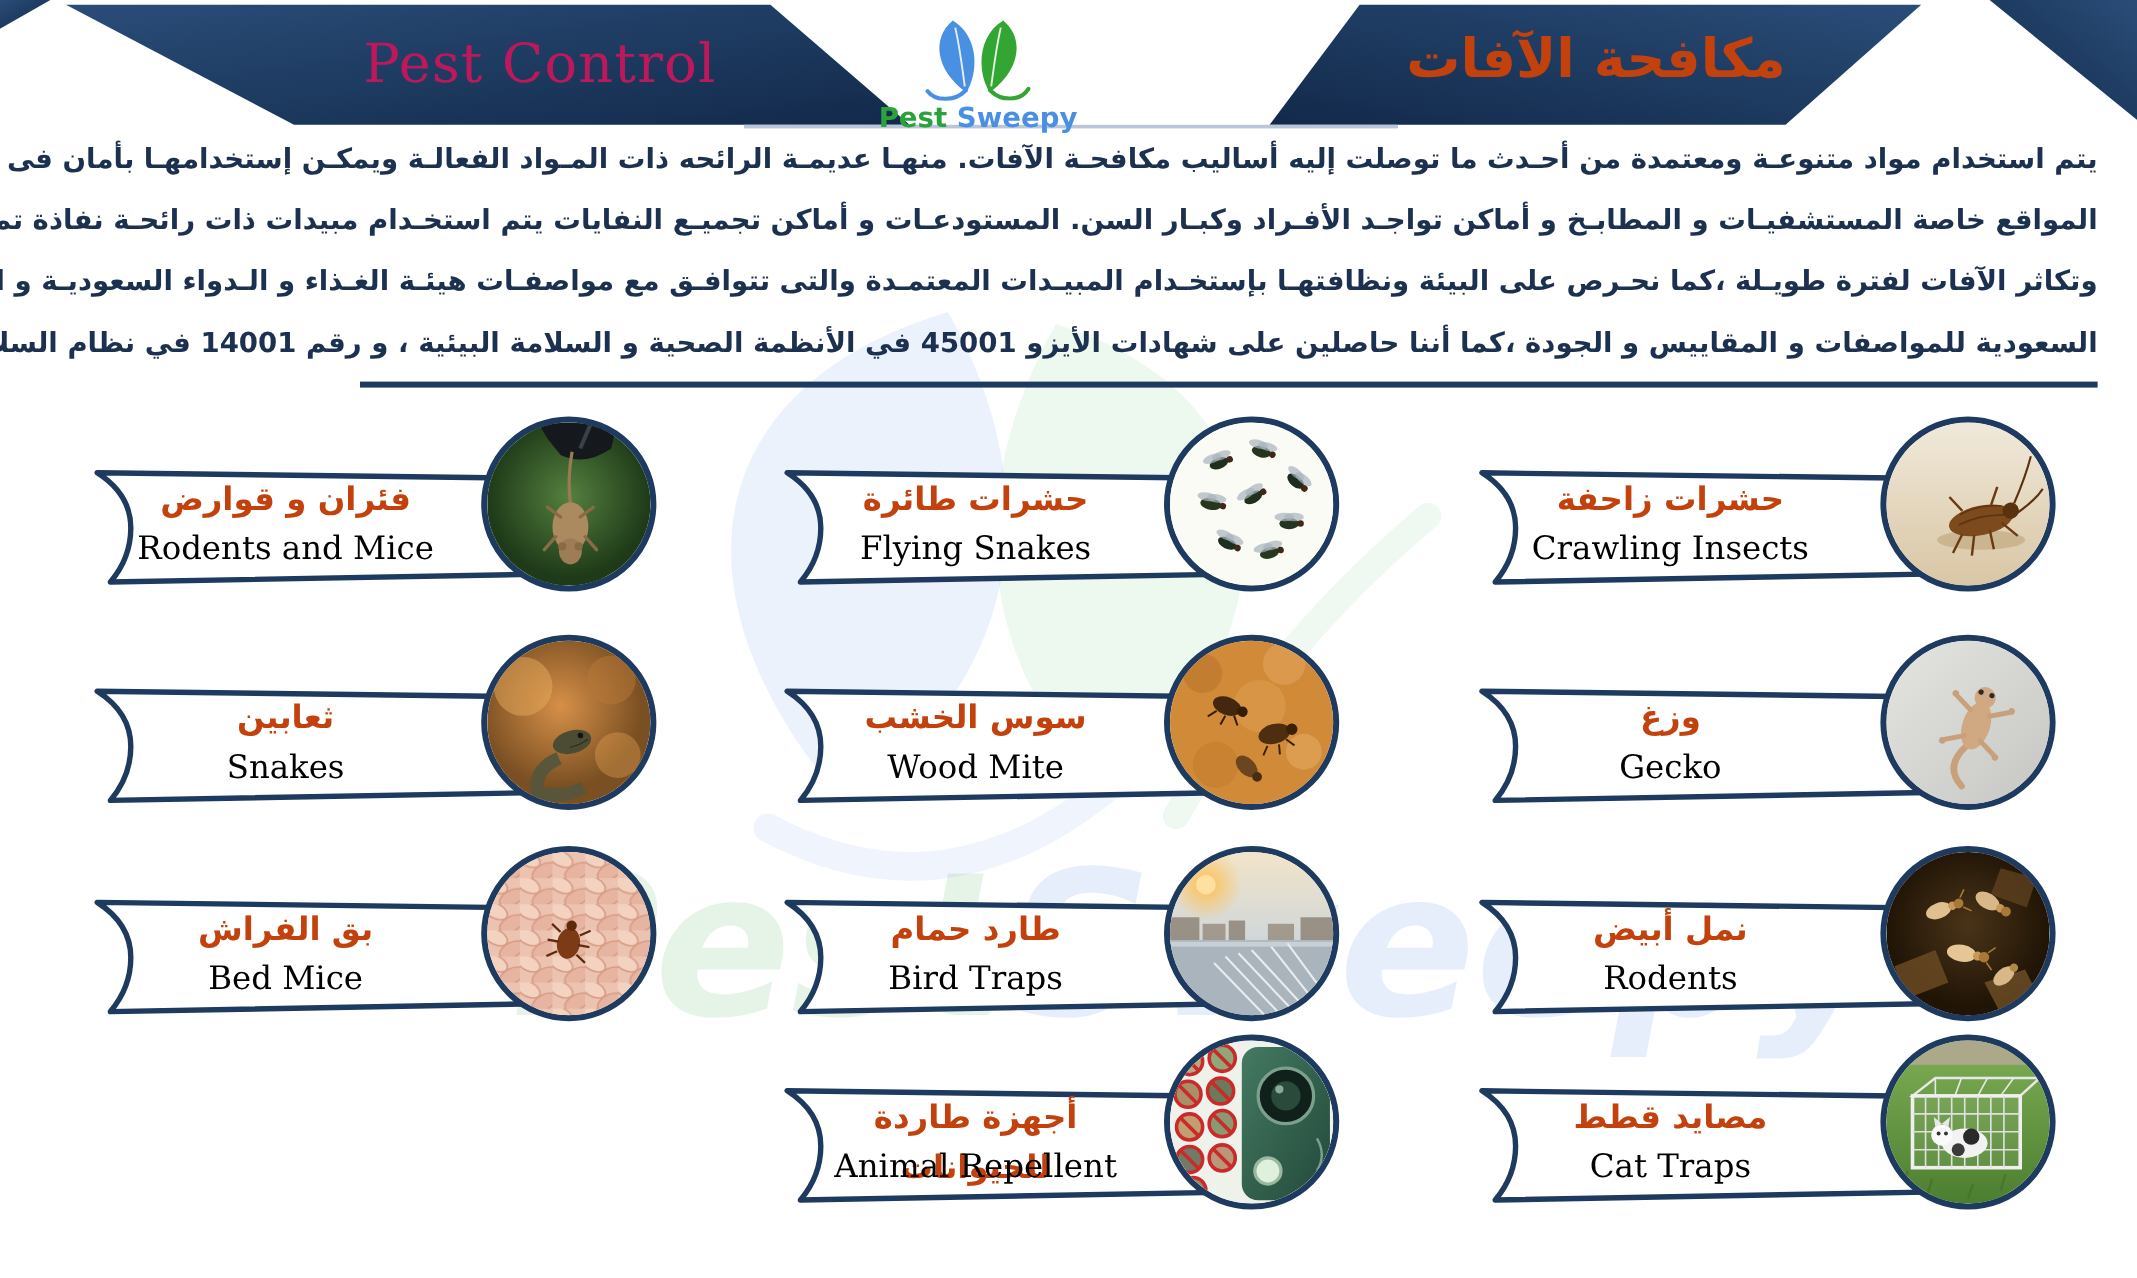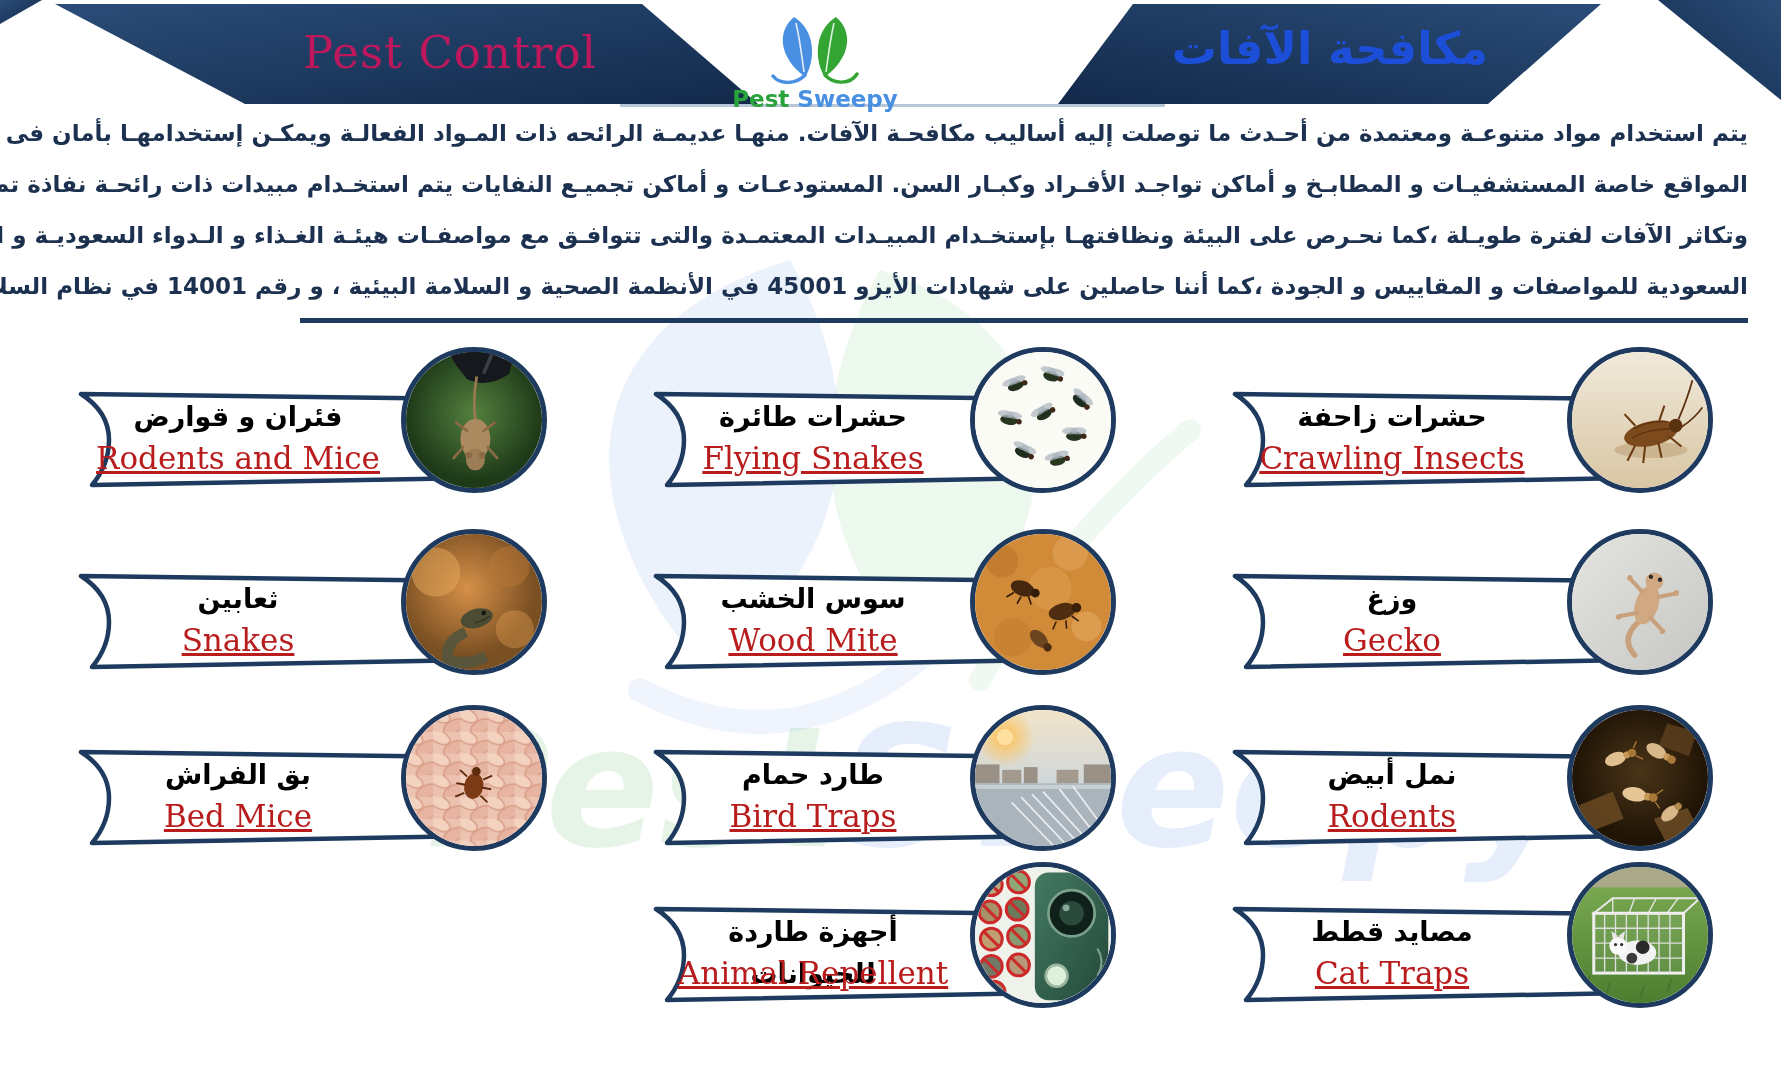--- a/index.html
+++ b/index.html
@@ -3,21 +3,21 @@
 <meta charset="utf-8">
 <style>
   html,body{margin:0;padding:0;background:#ffffff;}
   #page{position:relative;width:1781px;height:1065px;overflow:hidden;background:#ffffff;
         font-family:"DejaVu Sans",sans-serif;}
   
   #header-svg{position:absolute;left:0;top:0;}
   .hdr-title-en{position:absolute;left:180px;top:26px;width:540px;text-align:center;
       color:#be185d;font-family:"DejaVu Serif",serif;font-size:45px;letter-spacing:1px;}
   .hdr-title-ar{position:absolute;left:1070px;top:22px;width:520px;text-align:center;direction:rtl;
-      color:#1d4ed8;font-family:"DejaVu Sans",sans-serif;font-size:45px;font-weight:700;}
+      color:#c2410c;font-family:"DejaVu Sans",sans-serif;font-size:45px;font-weight:700;}
   
   .logo{position:absolute;left:712px;top:14px;width:206px;height:96px;text-align:center;}
   .logo-text{position:absolute;left:0;top:72px;width:206px;text-align:center;
       font-weight:700;font-size:23px;font-family:"DejaVu Sans",sans-serif;}
   .logo-text .w1{color:#2ba33c;}
   .logo-text .w2{color:#4a90e2;}
   
   .intro{position:absolute;left:32px;top:108px;width:1716px;direction:rtl;
       color:#1c3150;font-weight:700;font-size:23px;font-family:"DejaVu Sans",sans-serif;}
   .intro .ln{height:51px;line-height:51px;text-align:justify;text-align-last:justify;
@@ -26,24 +26,24 @@
   .hdr-underline{position:absolute;left:620px;top:104px;width:545px;height:3px;background:#b9c6da;}
   
   .wm-text{position:absolute;left:400px;top:690px;width:1200px;text-align:center;
       font-style:italic;font-weight:700;font-size:168px;white-space:nowrap;
       font-family:"DejaVu Sans",sans-serif;pointer-events:none;}
   .wm-text .w1{color:rgba(80,175,90,0.14);}
   .wm-text .w2{color:rgba(100,150,235,0.16);}
   
   .banner{position:absolute;width:412px;height:98px;z-index:2;}
   .labels{position:absolute;width:300px;z-index:3;text-align:center;}
-  .lab-ar{height:40px;line-height:42px;direction:rtl;color:#000000;font-weight:700;font-size:27px;
+  .lab-ar{height:40px;line-height:42px;direction:rtl;color:#c2410c;font-weight:700;font-size:27px;
       font-family:"DejaVu Sans",sans-serif;}
-  .lab-en{height:44px;line-height:44px;color:#b91c1c;font-size:31px;
-      font-family:"DejaVu Serif",serif;text-decoration:underline;}
+  .lab-en{height:44px;line-height:44px;color:#000000;font-size:27px;
+      font-family:"DejaVu Serif",serif;}
   .photo{position:absolute;width:146px;height:146px;border-radius:50%;border:5px solid #1e3a5f;
       box-sizing:border-box;overflow:hidden;background:#fff;z-index:4;}
   .photo svg{display:block;width:100%;height:100%;}
   .wm-layer{position:absolute;left:0;top:0;z-index:0;}
 </style>
 </head>
 <body>
 
 <div id="page">
 

